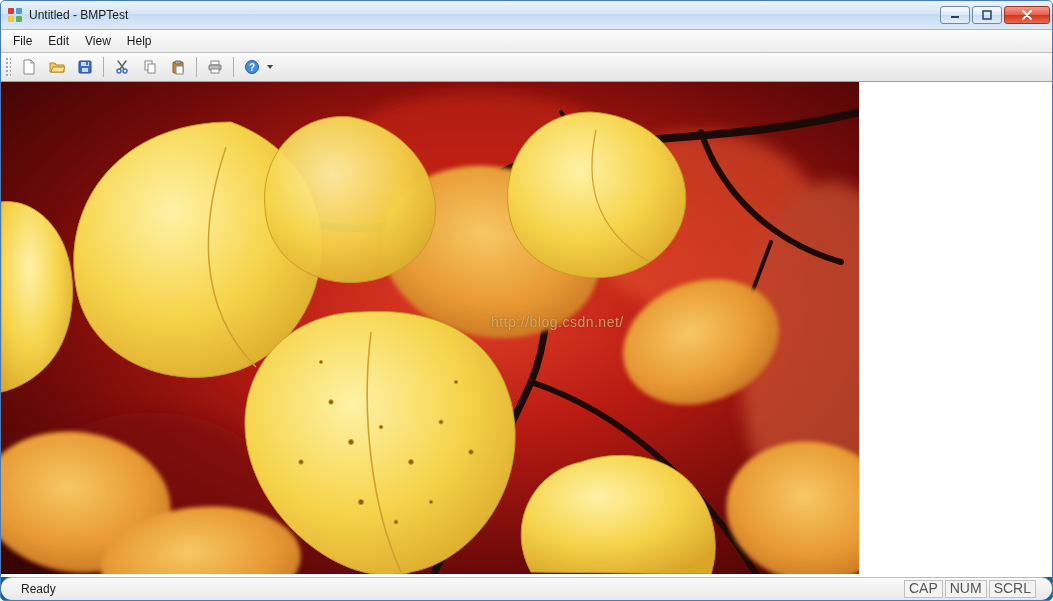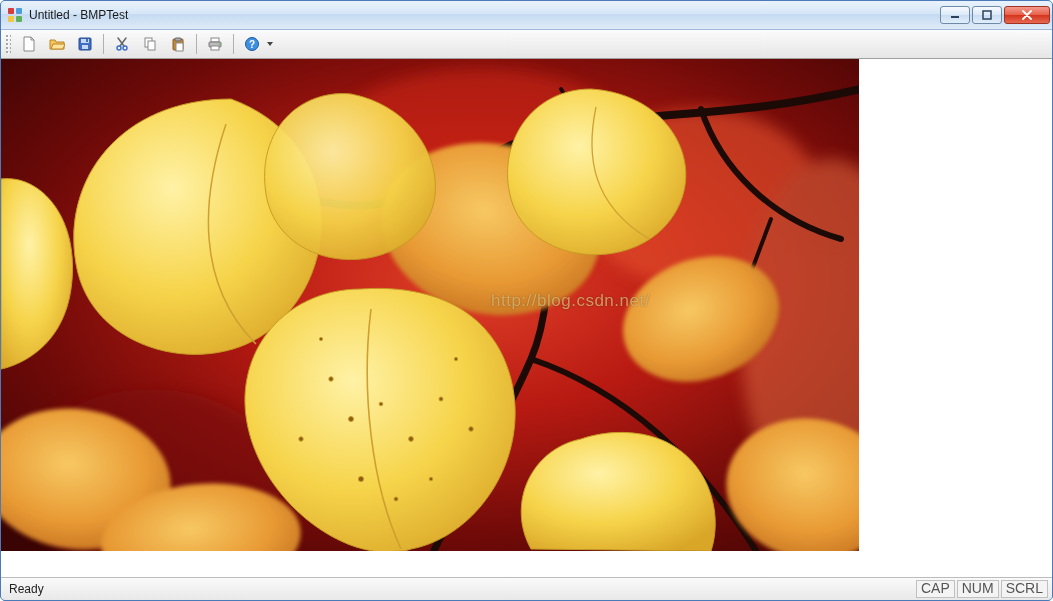--- a/index.html
+++ b/index.html
@@ -153,37 +153,38 @@
     width: 858px;
     height: 492px;
     overflow: hidden;
   }
   .canvas svg { width: 100%; height: 100%; display: block; }
   .watermark {
     position: absolute;
     left: 490px;
     top: 232px;
     font-family: Verdana, sans-serif;
-    font-size: 17px;
+    font-size: 14px;
     color: rgba(220, 190, 120, 0.75);
     letter-spacing: 0.5px;
     text-shadow: 0 0 2px rgba(60,20,10,0.4);
     pointer-events: none;
   }
 
   
   .statusbar {
     height: 22px;
     background: linear-gradient(to bottom, #fafafa 0%, #e8e8e8 100%);
     border-top: 1px solid #bcbcbc;
     display: flex;
     align-items: center;
-    padding: 0 4px;
+    padding: 0 16px;
     font-size: 12px;
     color: #222;
+    border-radius: 11px;
   }
   .status-text { flex: 0 0 auto; padding-left: 4px; }
   .status-spacer { flex: 1 1 auto; }
   .status-ind {
     padding: 0 4px;
     border: 1px solid #c0c0c0;
     margin-left: 2px;
     height: 16px;
     line-height: 14px;
     font-size: 14px;
@@ -219,20 +220,26 @@
           </svg>
       </div>
       <div class="win-btn close">
         <svg width="12" height="10" viewBox="0 0 12 10">
           <path d="M2 1 L10 9 M10 1 L2 9" stroke="#fff" stroke-width="1.8" stroke-linecap="round"></path>
         </svg>
       </div>
     </div>
   </div>
 
+  <div class="menubar">
+    <div class="menu-item">File</div>
+    <div class="menu-item">Edit</div>
+    <div class="menu-item">View</div>
+    <div class="menu-item">Help</div>
+  </div>
 
   <div class="toolbar">
     <div class="grip"></div>
 
     <div class="tb-btn" title="New">
       <svg width="16" height="16" viewBox="0 0 16 16">
         <path d="M3 1 h7 l3 3 v11 h-10 z" fill="#fff" stroke="#888"></path>
         <path d="M10 1 v3 h3" fill="none" stroke="#888"></path>
       </svg>
     </div>

